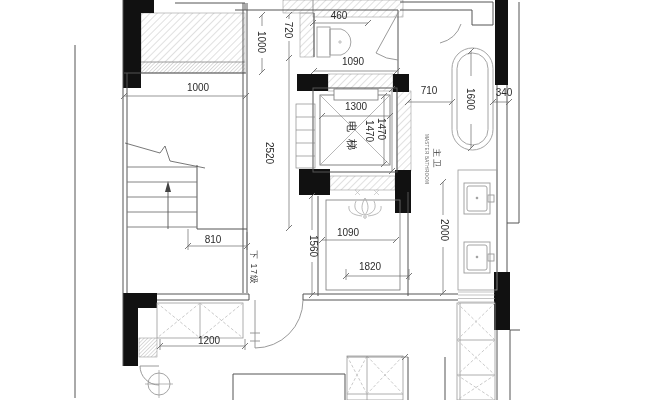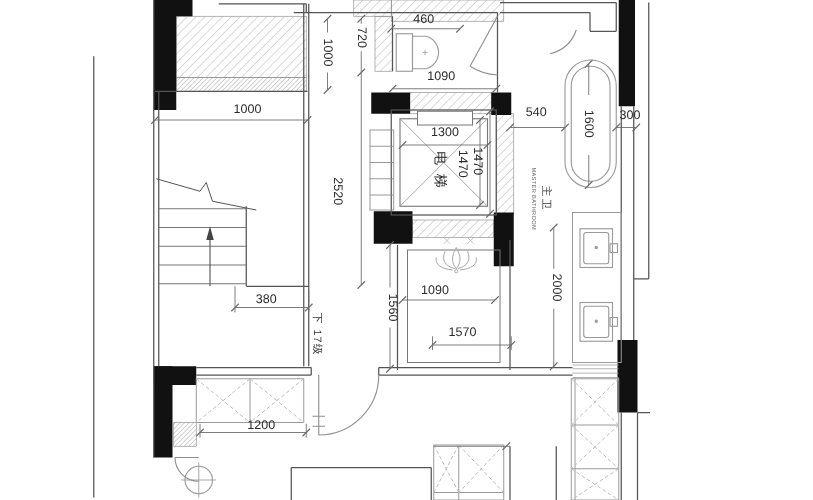--- a/index.html
+++ b/index.html
@@ -174,27 +174,27 @@
 <span class="dim" style="left:198px;top:88px">1000</span>
 <span class="dim" style="left:339px;top:16px">460</span>
 <span class="dim v" style="left:261px;top:42px">1000</span>
 <span class="dim v" style="left:288px;top:30px">720</span>
 <span class="dim v" style="left:269px;top:153px">2520</span>
 <span class="dim" style="left:353px;top:62px">1090</span>
 <span class="dim" style="left:356px;top:107px">1300</span>
 <span class="dim v" style="left:369px;top:131px">1470</span>
 <span class="dim v" style="left:381px;top:129px">1470</span>
 <span class="dim v cjk" style="left:351px;top:139px">电梯</span>
-<span class="dim" style="left:429px;top:91px">540</span>
-<span class="dim" style="left:504px;top:93px">300</span>
+<span class="dim" style="left:429px;top:91px">710</span>
+<span class="dim" style="left:504px;top:93px">340</span>
 <span class="dim v" style="left:470px;top:99px">1600</span>
 <span class="dim v room-cn" style="left:437px;top:159px">主卫</span>
 <span class="dim v room-en" style="left:426px;top:159px">MASTER BATHROOM</span>
 <span class="dim" style="left:348px;top:233px">1090</span>
-<span class="dim" style="left:370px;top:267px">1570</span>
+<span class="dim" style="left:370px;top:267px">1820</span>
 <span class="dim v" style="left:313px;top:246px">1560</span>
 <span class="dim v" style="left:444px;top:230px">2000</span>
-<span class="dim" style="left:213px;top:240px">380</span>
+<span class="dim" style="left:213px;top:240px">810</span>
 <span class="dim" style="left:209px;top:341px">1200</span>
 <span class="dim v stair-note" style="left:254px;top:255px">下</span>
 <span class="dim v stair-note" style="left:254px;top:274px">17级</span>
 
 </div>
 
 </body></html>

